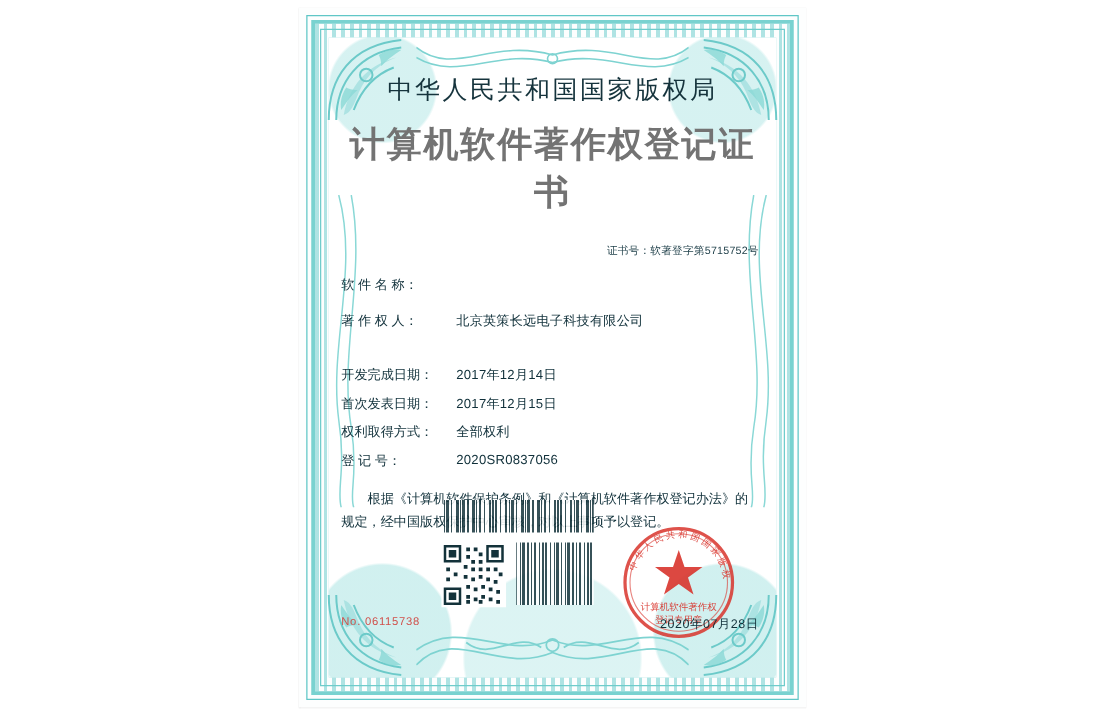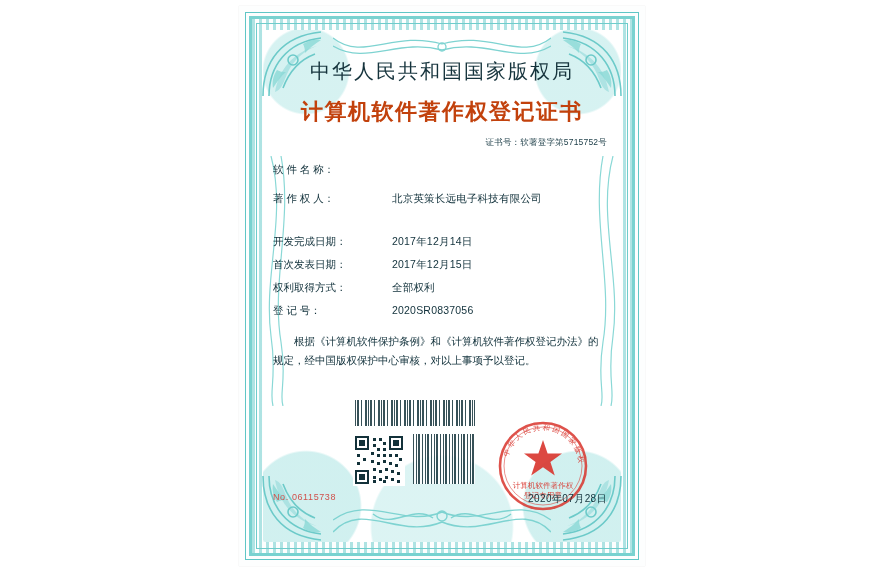--- a/index.html
+++ b/index.html
@@ -102,49 +102,48 @@
 
   .title-main {
     text-align: center;
     font-size: 20px;
     letter-spacing: 2px;
     color: #15333c;
     font-family: "Liberation Serif", serif;
   }
   .title-sub {
     text-align: center;
-    font-size: 22px;
+    font-size: 28px;
     font-weight: bold;
     letter-spacing: 1.5px;
-    color: #c2410c;
+    color: #737373;
     margin-top: 12px;
     font-family: "Liberation Serif", serif;
   }
 
   .cert-no {
-    margin-top: 10px;
+    margin-top: 22px;
     text-align: right;
     padding-right: 4px;
     font-size: 8.5px;
     color: #1b3c46;
     letter-spacing: 0.2px;
     font-family: "Liberation Sans", sans-serif;
   }
 
   .fields {
     margin-top: 14px;
     font-size: 10.5px;
     color: #10303a;
     font-family: "Liberation Sans", sans-serif;
   }
   .row {
     display: flex;
     align-items: flex-start;
     margin-bottom: 9px;
-    gap: 27px;
   }
   .row .lab {
     width: 92px;
     flex: 0 0 92px;
     letter-spacing: 0px;
     white-space: nowrap;
   }
   .row .val {
     flex: 1 1 auto;
     letter-spacing: 0.2px;

